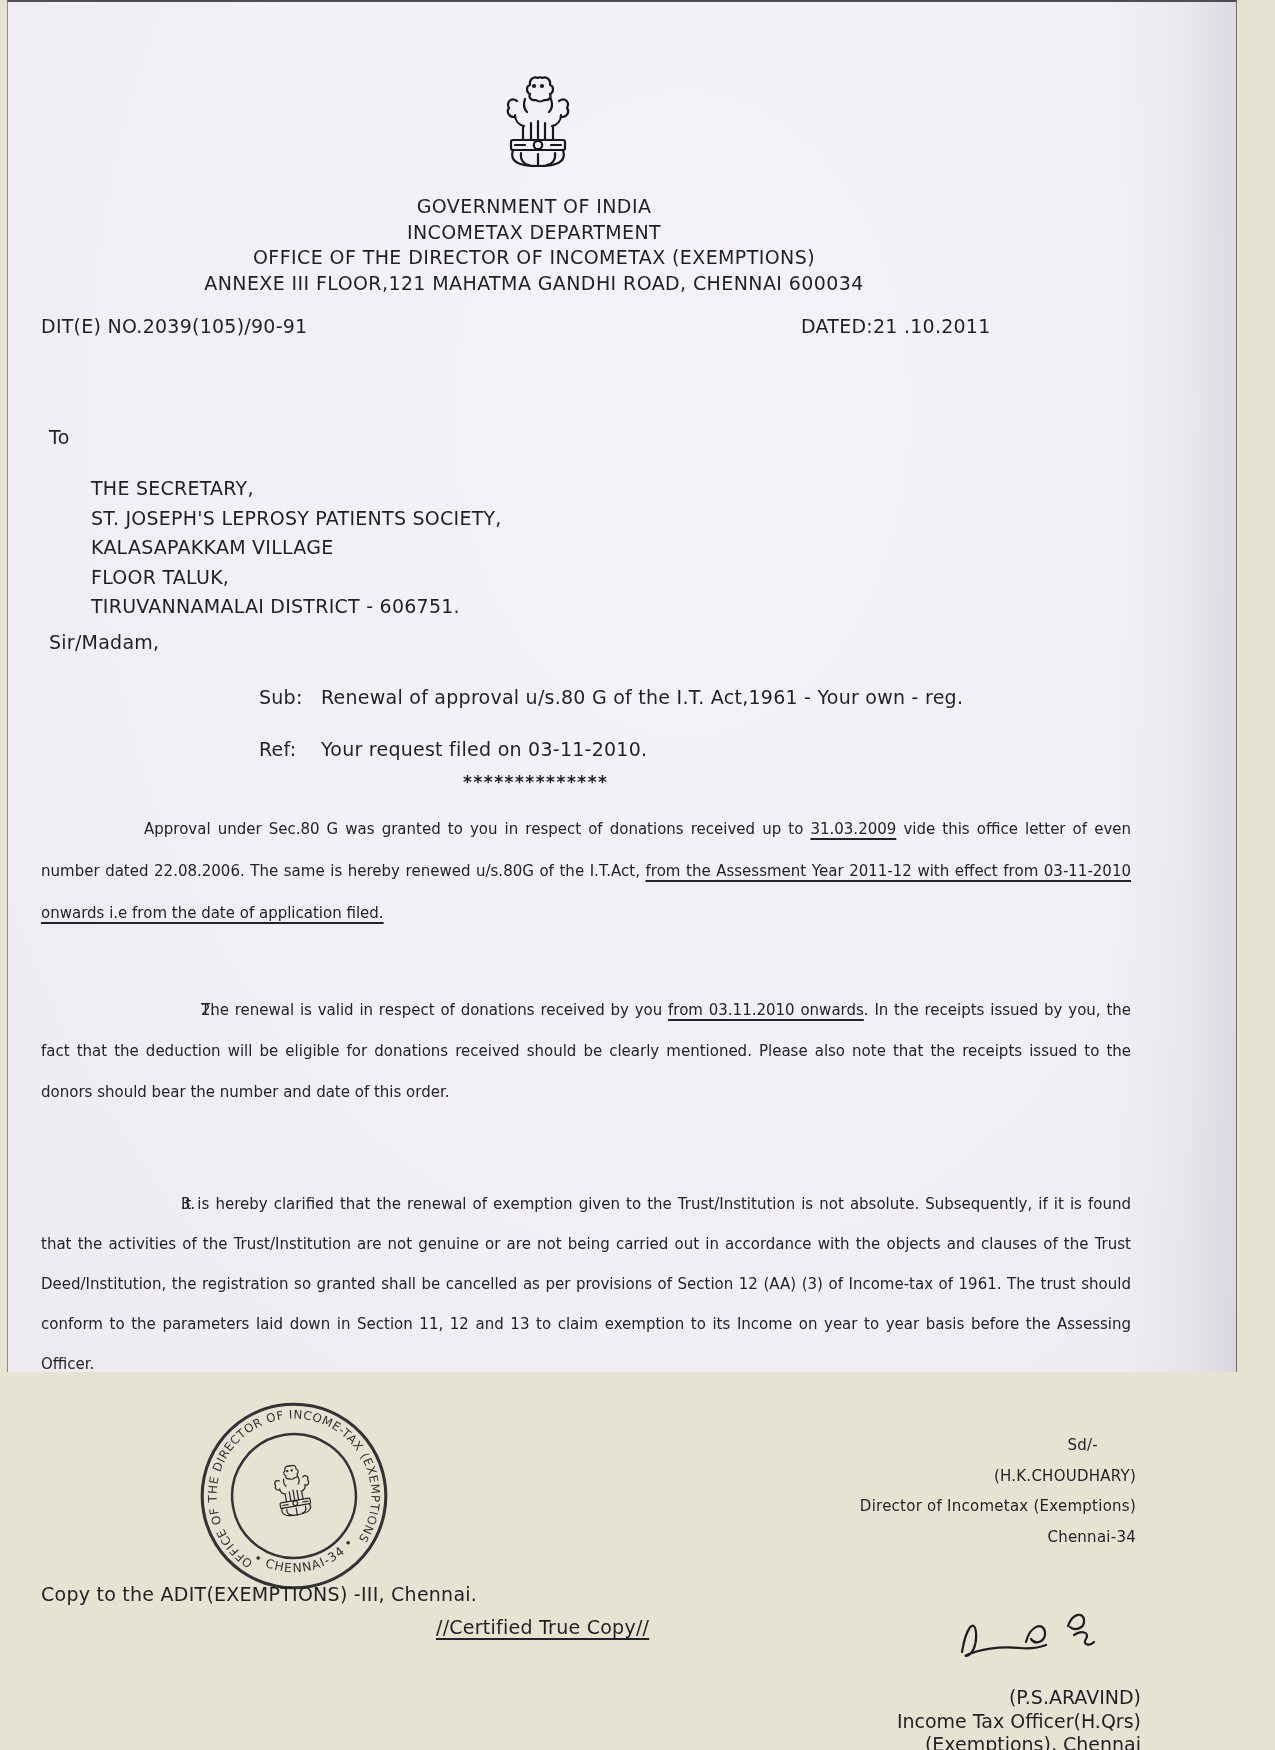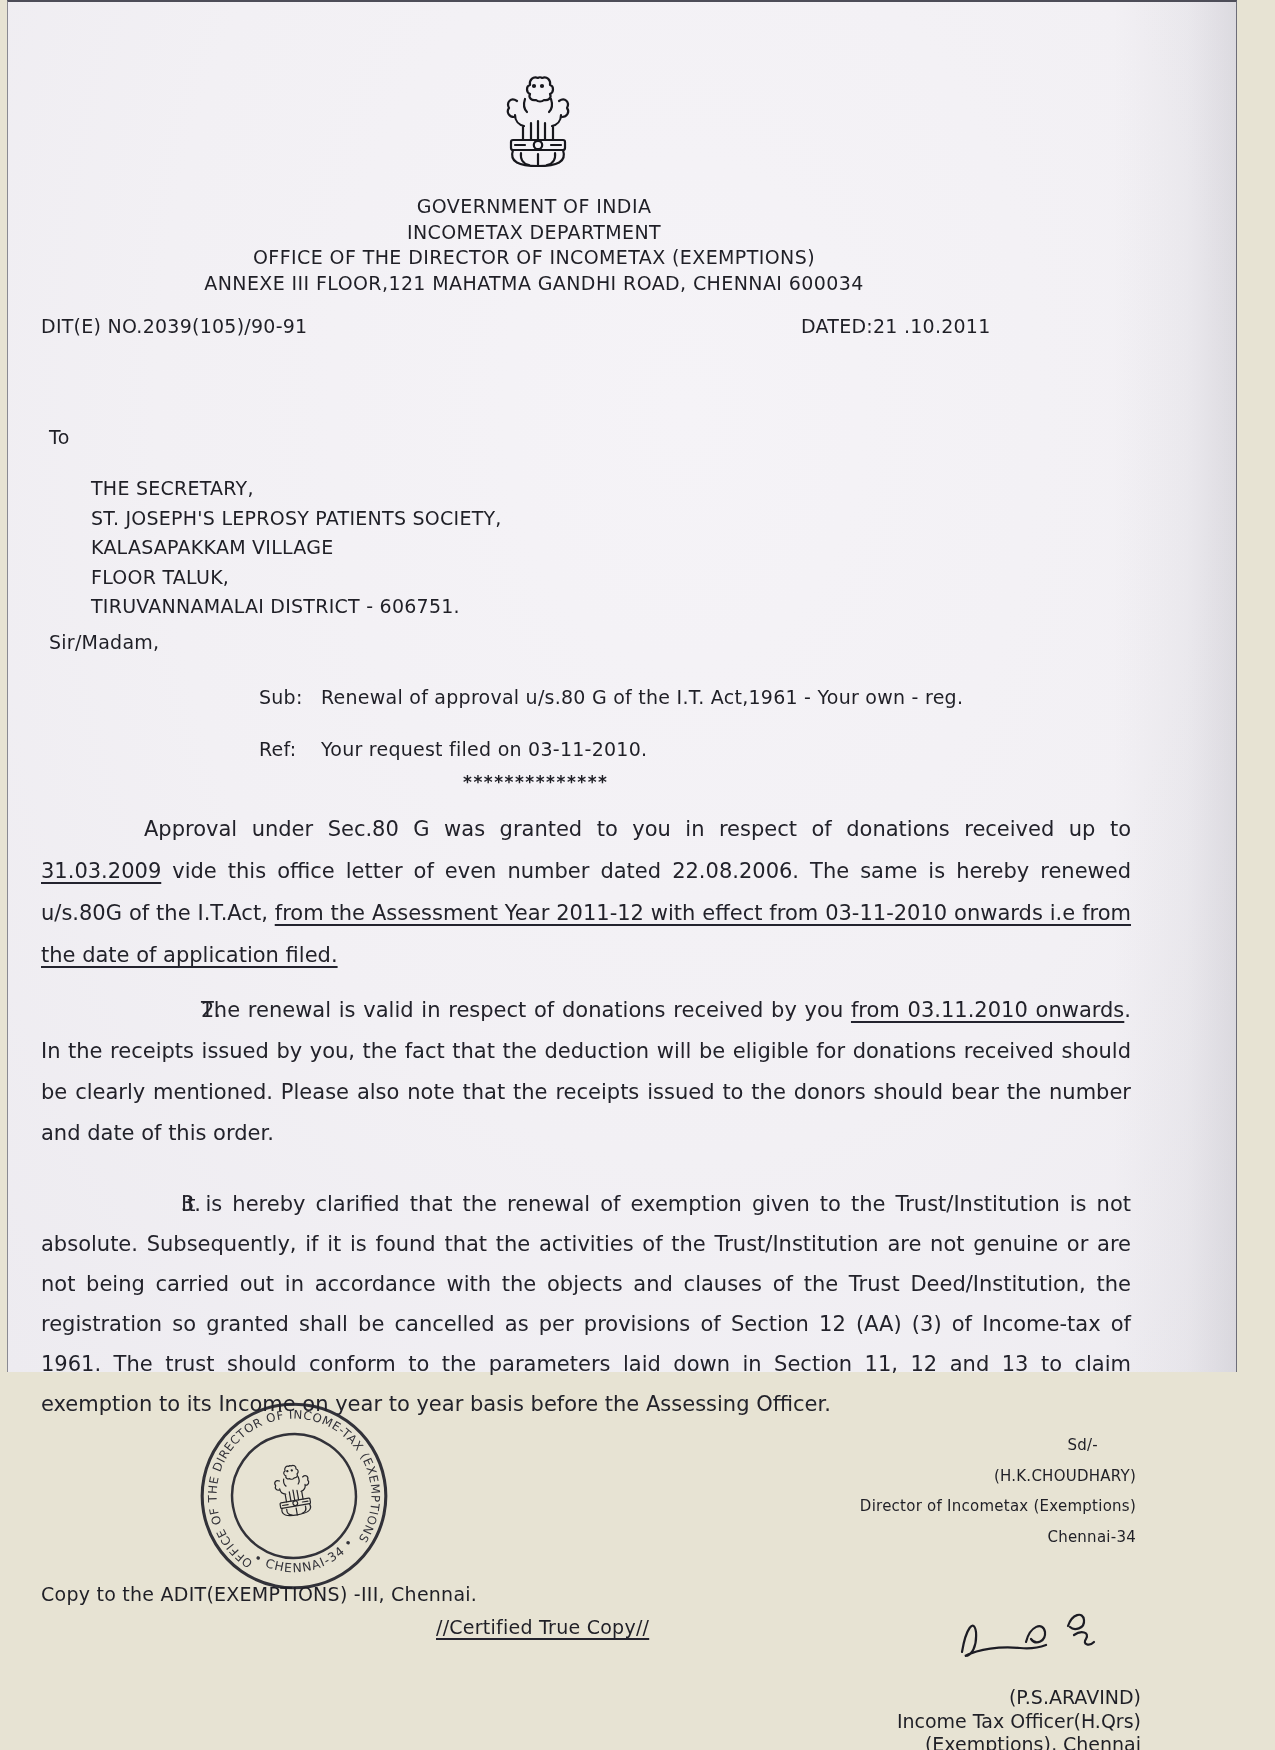--- a/index.html
+++ b/index.html
@@ -18,21 +18,21 @@
     border-left:1px solid #8a8a92;
     border-right:1px solid #6d6d78;
     box-sizing:border-box;
   }
   .abs{position:absolute;}
   .txt{font-size:19px;letter-spacing:.25px;white-space:nowrap;}
   .header-block{left:0;top:192px;width:1052px;text-align:center;line-height:25.5px;font-size:19px;letter-spacing:.4px;}
   .emblem-top{left:492px;top:72px;width:76px;height:112px;}
   .addr{line-height:29.5px;}
   .para{
-    left:33px;width:1090px;text-align:justify;font-size:21px;
+    left:33px;width:1090px;text-align:justify;font-size:15px;
     color:#22222a;position:absolute;margin:0;
   }
   .pnum{position:absolute;left:0;top:0;}
   .u{text-decoration:underline;text-underline-offset:4px;text-decoration-thickness:1.5px;text-decoration-color:#23232e;}
   .sig-block{right:100px;top:1428px;text-align:right;line-height:30.5px;font-size:15px;letter-spacing:.25px;}
   .sig-sd{padding-right:38px;}
   .signer-block{right:95px;top:1684px;text-align:right;line-height:23.5px;font-size:19px;}
   .stars{left:455px;top:770px;font-size:17px;letter-spacing:1.5px;font-weight:bold;}
   .seal{left:188px;top:1396px;width:196px;height:196px;transform:rotate(-10deg);opacity:.92;}
   .certified{left:428px;top:1614px;}

